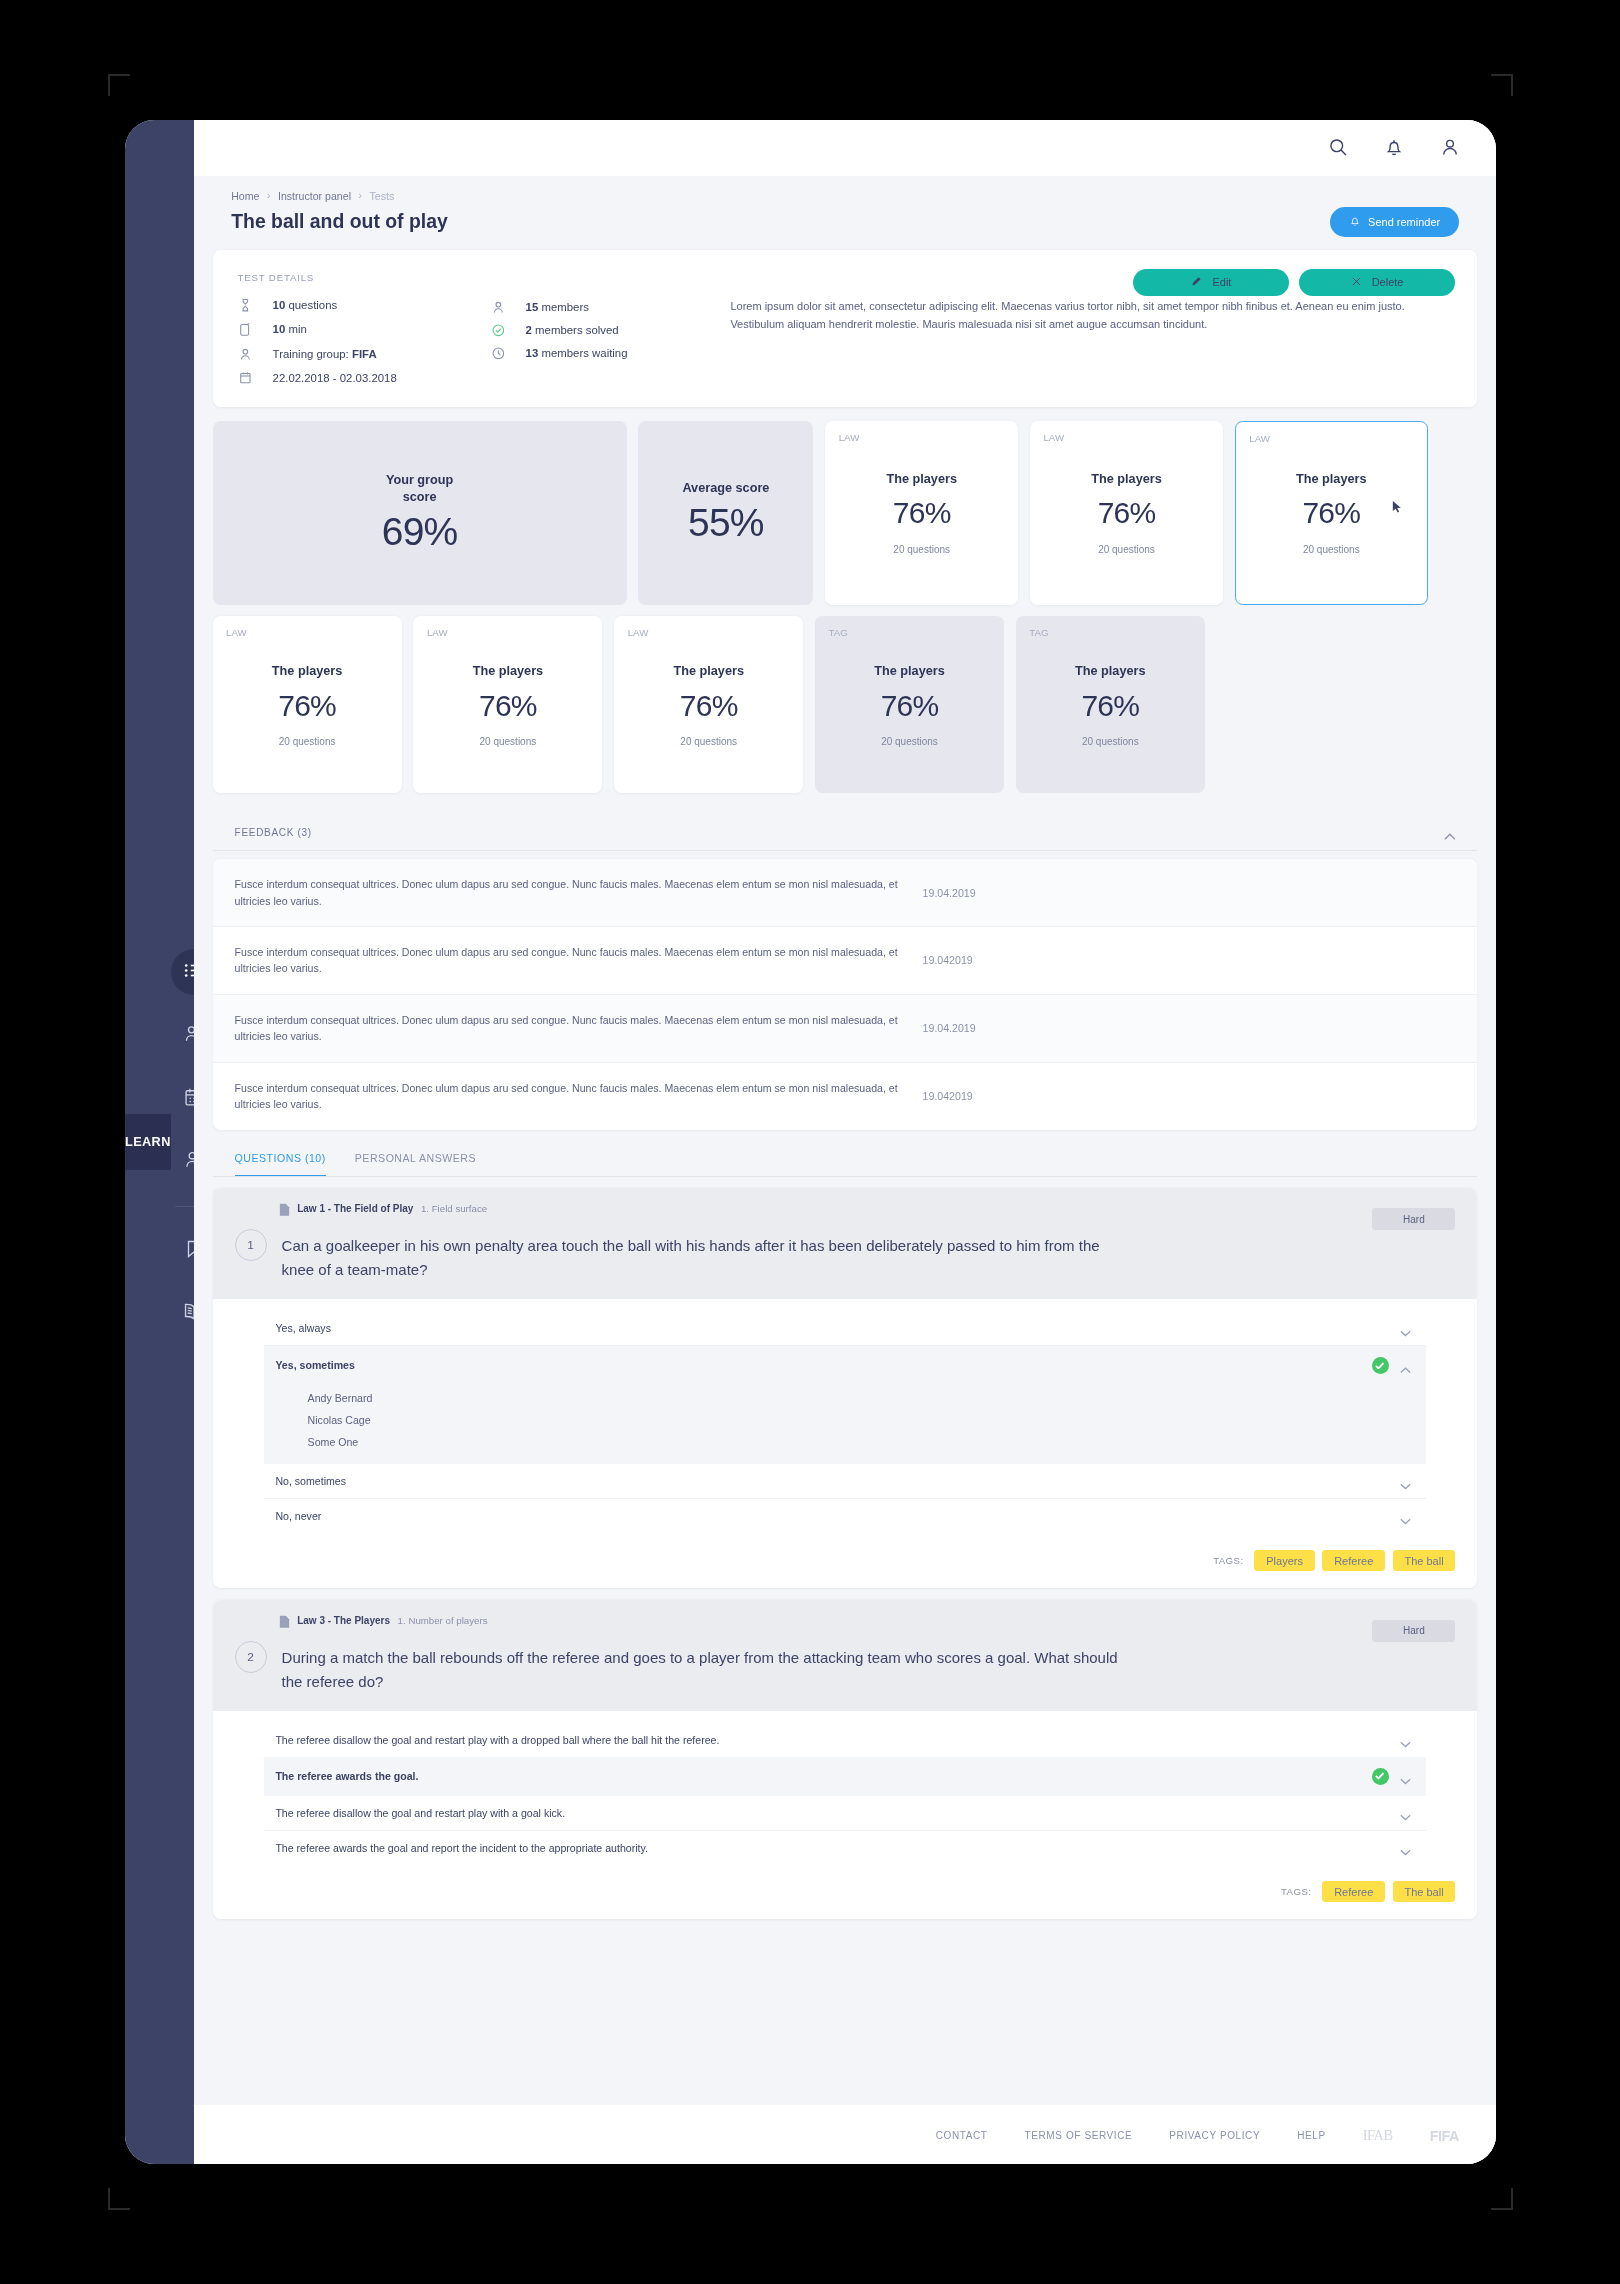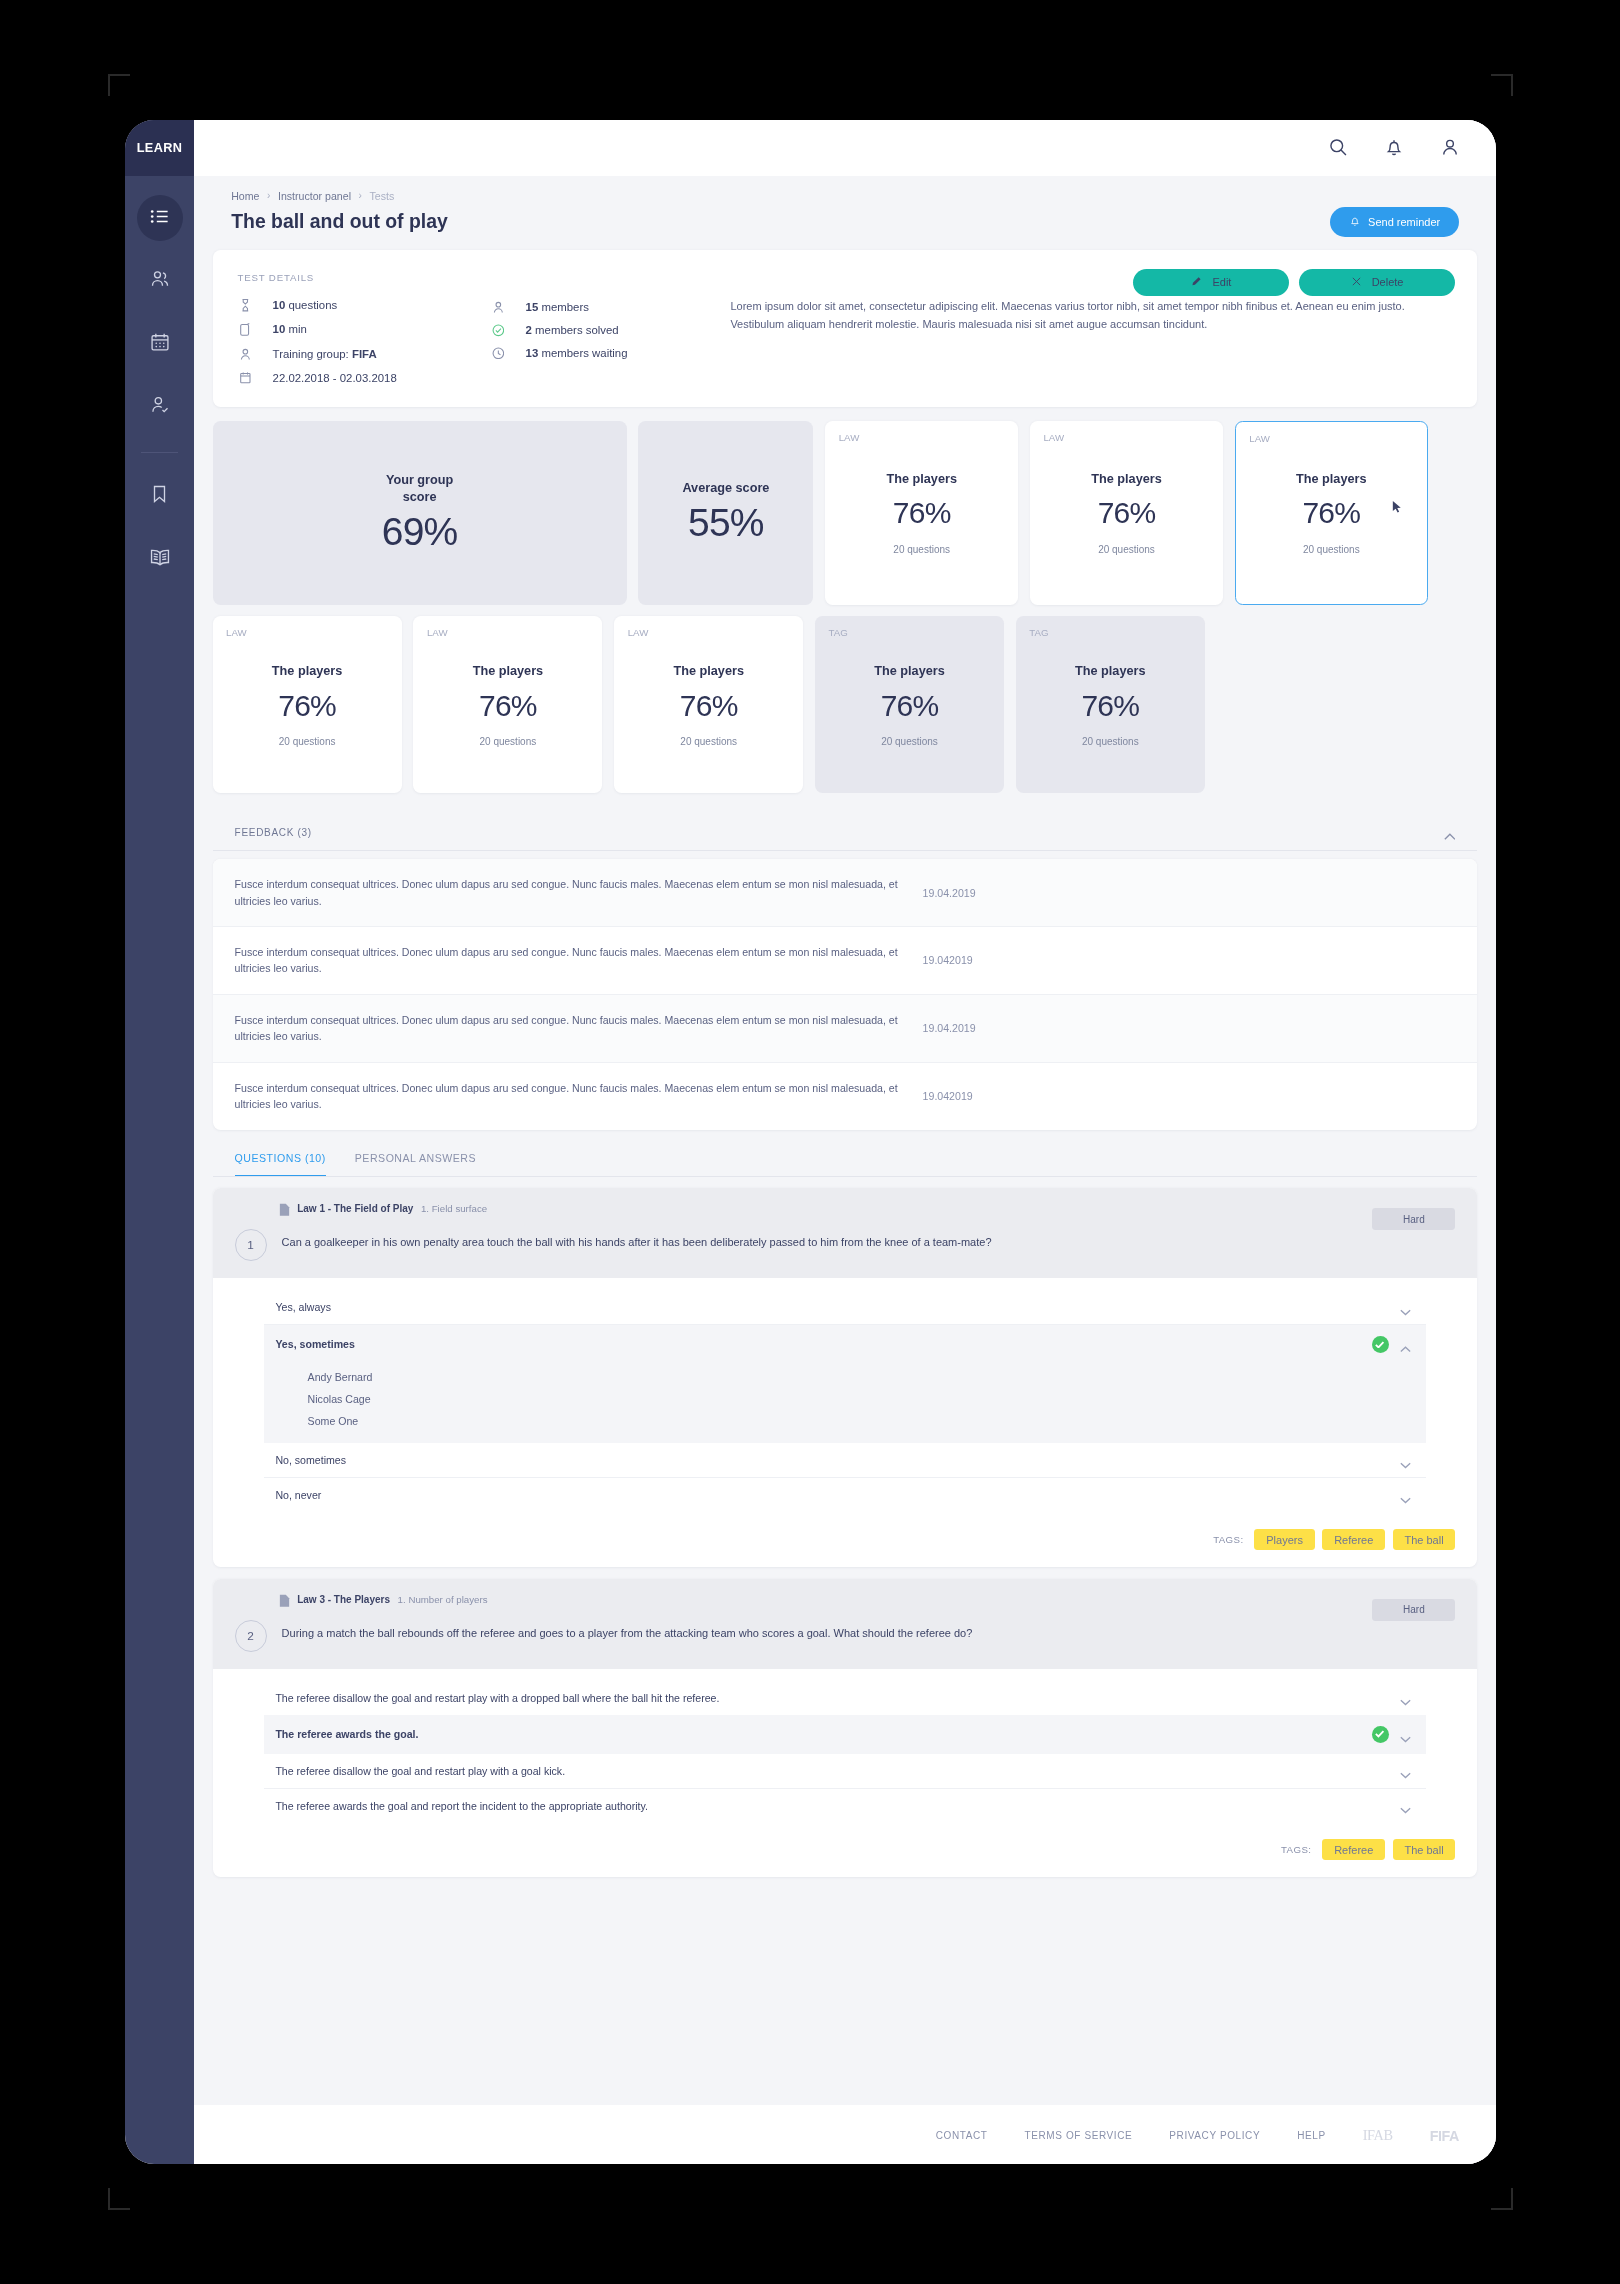--- a/index.html
+++ b/index.html
@@ -17,21 +17,21 @@
   .device {
     position:absolute; left:125px; top:120px;
     width:1371px; height:2044px;
     background:#ffffff; border-radius:29px;
     overflow:hidden; display:flex;
   }
 
   
   .sidebar {
     width:69px; background:#3c4366; flex:0 0 69px;
-    display:flex; flex-direction:column; align-items:center;
+    display:flex; align-items:center;
   }
   .brand {
     width:69px; height:56px; background:#2b3052;
     display:flex; align-items:center; justify-content:center;
   }
   .brand-text {
     color:#fff; font-weight:bold; font-size:12.7px; letter-spacing:0.4px;
   }
   .nav { margin-top:18.6px; width:100%; display:flex; flex-direction:column; align-items:center; }
   .nav-item {
@@ -144,21 +144,21 @@
   .q-meta { display:flex; align-items:flex-start; gap:7.6px; margin-left:44px; }
   .q-meta svg { fill:#9aa1b9; }
   .q-law { font-size:10px; font-weight:bold; color:#3c4366; }
   .q-sub { font-size:9.7px; color:#8a91ab; }
   .q-body { display:flex; gap:15px; margin-top:9.3px; align-items:flex-start; }
   .q-num {
     width:32px; height:32px; border-radius:50%; border:0.8px solid #c7cbd9;
     display:flex; align-items:center; justify-content:center;
     font-size:11.8px; color:#5a6182; flex:0 0 32px;
   }
-  .q-text { font-size:11px; line-height:1.6; color:#3c4366; max-width:844px; padding-top:5px; }
+  .q-text { font-size:15px; line-height:1.6; color:#3c4366; max-width:844px; padding-top:5px; }
   .badge {
     position:absolute; right:22px; top:20px; background:#d9dae2; border-radius:3.4px;
     height:22px; min-width:83px; display:flex; align-items:center; justify-content:center;
     font-size:10px; color:#5a6182;
   }
   .answers { padding:11.8px 51px 5px 51px; }
   .ans-row {
     display:flex; align-items:center; padding:11px 15px 11px 11.8px;
     border-bottom:0.8px solid #eef0f4; position:relative;
   }

